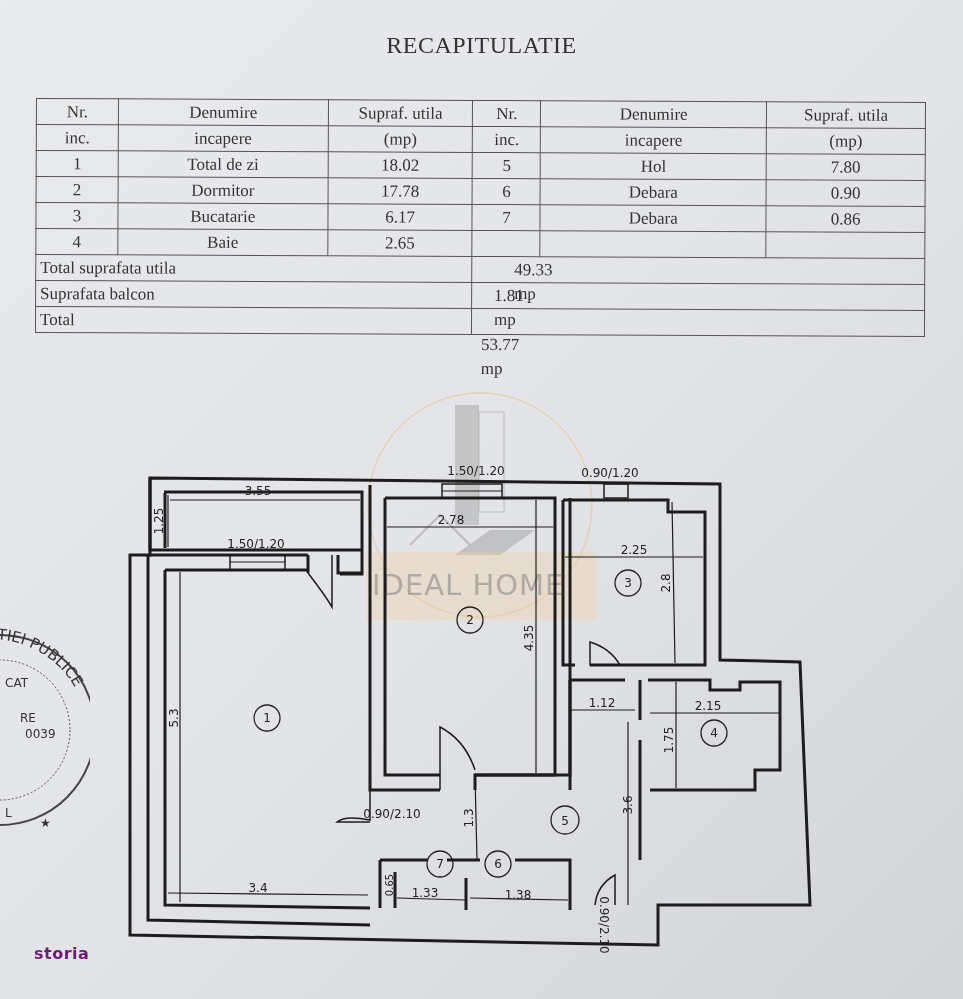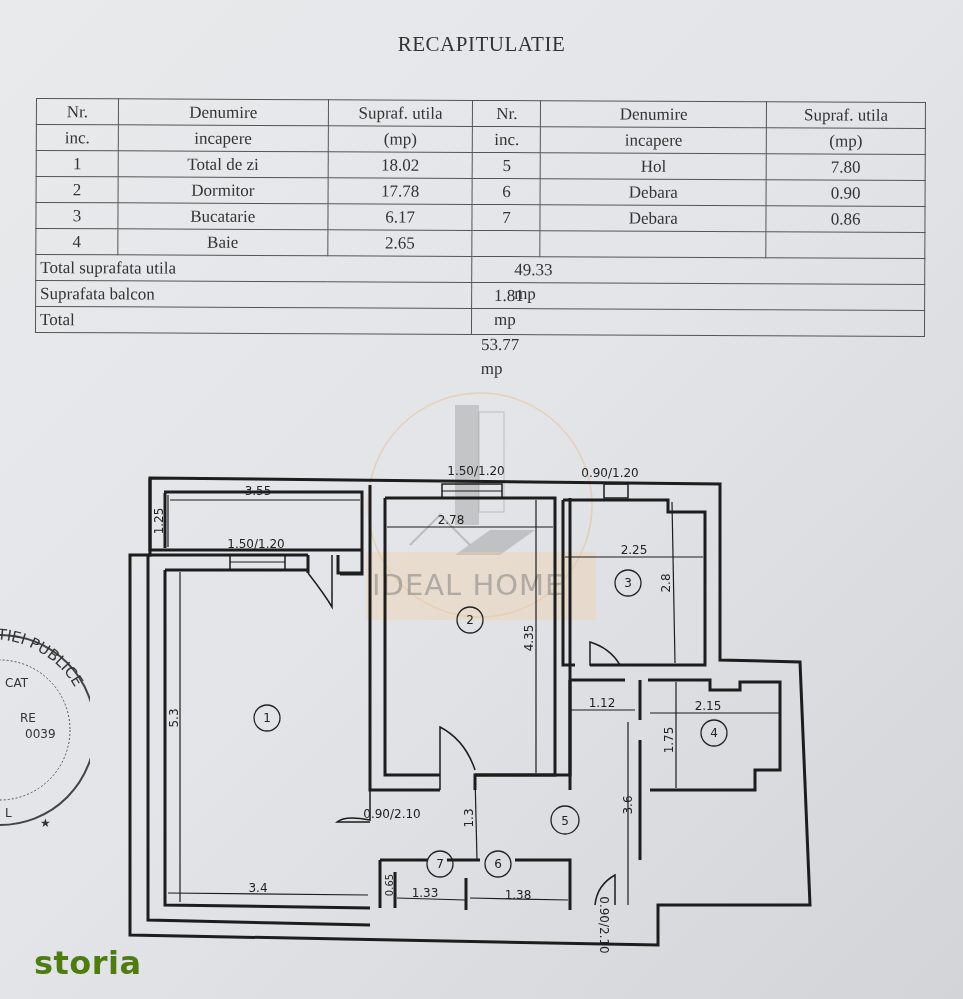--- a/index.html
+++ b/index.html
@@ -1,25 +1,25 @@
 <!DOCTYPE html>
 <html><head>
 <meta charset="utf-8">
 <style>
   html,body{margin:0;padding:0;}
   body{width:963px;height:999px;overflow:hidden;background:linear-gradient(135deg,#e9eaec 0%,#e3e4e7 50%,#d2d4d8 100%);position:relative;font-family:"Liberation Serif",serif;color:#2a2a2a;}
-  .title{position:absolute;left:0;width:963px;top:32px;text-align:center;font-size:21px;letter-spacing:0.5px;color:#333;}
+  .title{position:absolute;left:0;width:963px;top:32px;text-align:center;font-size:24px;letter-spacing:0.5px;color:#333;}
   table.recap{position:absolute;left:36px;top:98px;width:890px;border-collapse:collapse;font-size:17px;transform:rotate(0.25deg);transform-origin:left top;}
   table.recap td{border:1.5px solid #555;padding:0 4px;height:25px;line-height:24px;text-align:center;vertical-align:middle;color:#333;}
   table.recap tr.hdr td{height:25px;line-height:22px;}
   table.recap td.left{text-align:left;}
   .plan{position:absolute;left:0;top:0;width:963px;height:999px;}
   .dim{font-family:"DejaVu Sans",sans-serif;font-size:12px;fill:#222;}
   .stamp{position:absolute;left:-60px;top:605px;width:150px;height:250px;}
-  .logo{position:absolute;left:34px;top:944px;font-family:"DejaVu Sans",sans-serif;font-weight:bold;font-size:32px;color:#4d7c0f;letter-spacing:0.5px;text-align:right;}
+  .logo{position:absolute;left:34px;top:944px;font-family:"DejaVu Sans",sans-serif;font-weight:bold;font-size:16px;color:#701a75;letter-spacing:0.5px;text-align:right;}
   .wm{position:absolute;left:366px;top:552px;width:230px;height:68px;background:rgba(240,205,160,0.35);}
   .wmtext{position:absolute;left:372px;top:568px;font-family:"DejaVu Sans",sans-serif;font-size:29px;color:rgba(130,130,130,0.55);letter-spacing:1px;}
 </style>
 </head>
 <body>
 
 <div class="title">RECAPITULATIE</div>
 
 <table class="recap">
   <colgroup>

